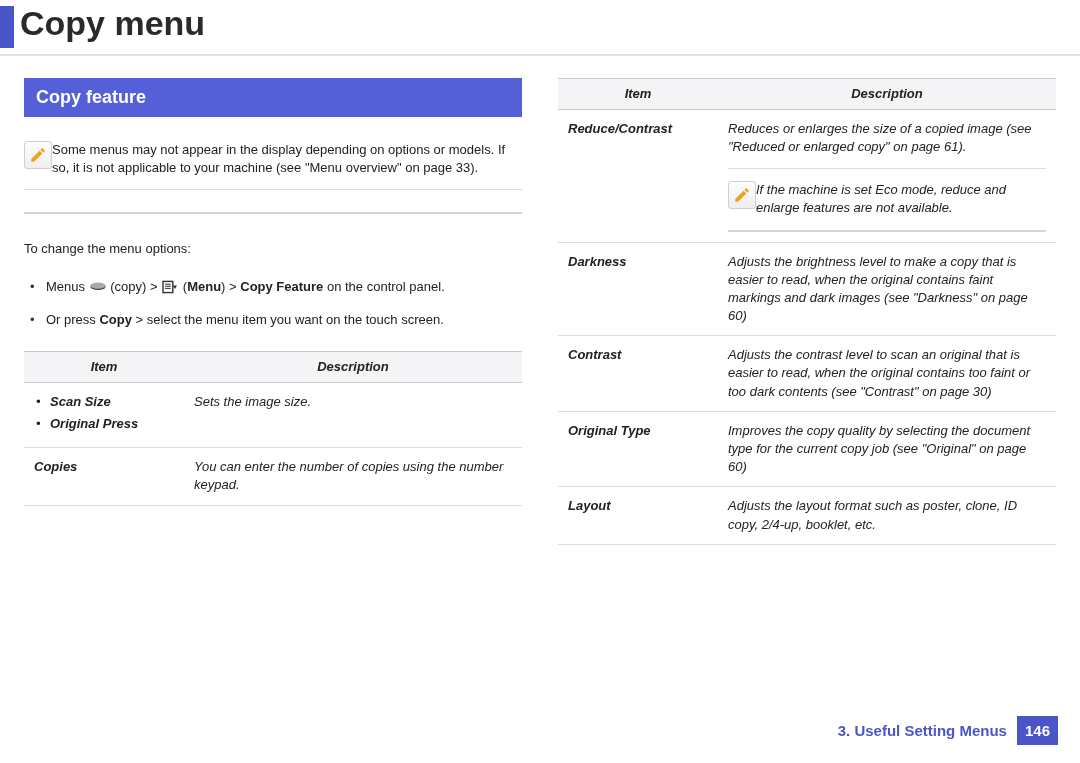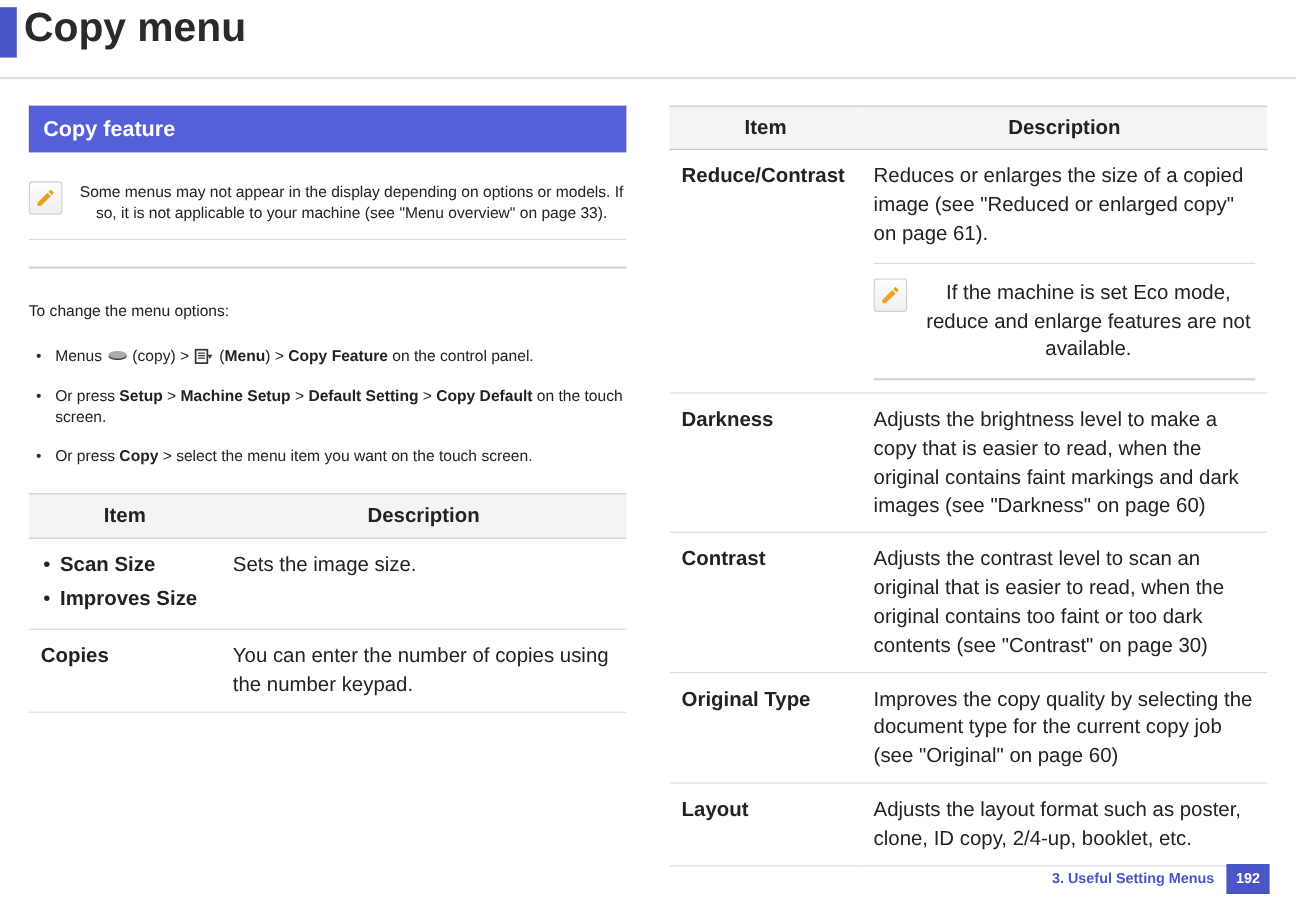--- a/index.html
+++ b/index.html
@@ -10,21 +10,21 @@
     position: relative;
     background: #fff;
     color: #222;
     font-size: 13px;
     line-height: 1.4;
   }
   .title-bar {
     display: flex;
     align-items: flex-end;
     border-bottom: 2px solid #e0e0e2;
-    padding-bottom: 16px;
+    padding-bottom: 6px;
   }
   .title-tab {
     width: 14px;
     height: 42px;
     background: #4a55c8;
     margin-right: 6px;
   }
   .page-title {
     font-size: 34px;
     font-weight: 700;
@@ -42,25 +42,23 @@
   .section-bar {
     background: #5560d8;
     color: #fff;
     font-weight: 700;
     font-size: 18px;
     padding: 7px 12px;
     margin-bottom: 24px;
   }
   .note-box {
     display: flex;
-    gap: 12px;
     padding-bottom: 12px;
     border-bottom: 1px solid #dcdcde;
     margin-bottom: 8px;
-    text-align: center;
   }
   .note-box-inner {
     border-bottom: 2px solid #d6d6d8;
     padding-bottom: 14px;
     margin-bottom: 26px;
   }
   .note-icon {
     width: 28px;
     height: 28px;
     flex: 0 0 28px;
@@ -94,21 +92,22 @@
   .inline-icon {
     display: inline-block;
     vertical-align: -3px;
     width: 18px; height: 14px;
   }
   .inline-icon svg { width: 100%; height: 100%; }
   strong { font-weight: 700; }
   table.feat {
     width: 100%;
     border-collapse: collapse;
-    font-size: 17px;
+    font-size: 13px;
+    font-style: italic;
   }
   table.feat th {
     background: #f4f4f6;
     border-top: 1px solid #c8c8cc;
     border-bottom: 1px solid #c8c8cc;
     font-weight: 700;
     padding: 6px 10px;
     text-align: center;
   }
   table.feat td {
@@ -129,21 +128,21 @@
   }
   .nested-note .note-box { border-bottom: none; padding-bottom:0; margin-bottom:0;}
   .nested-note-wrap { border-bottom: 2px solid #d6d6d8; padding-bottom: 12px; }
   .footer {
     position: absolute;
     bottom: 18px;
     right: 22px;
     display: flex;
     align-items: center;
     gap: 10px;
-    font-size: 12px;
+    font-size: 15px;
   }
   .footer-chapter { color: #4a55c8; font-weight: 700; }
   .footer-page {
     background: #4a55c8;
     color: #fff;
     font-weight: 700;
     padding: 4px 8px;
   }
 </style>
 </head>
@@ -180,37 +179,34 @@
               <ellipse cx="12" cy="6" rx="10" ry="4" fill="#aaa"></ellipse>
             </svg></span><span> (copy) &gt; </span><span class="inline-icon"><svg viewBox="0 0 24 20">
               <rect x="2" y="2" width="14" height="16" fill="none" stroke="#333" stroke-width="2"></rect>
               <line x1="5" y1="6" x2="13" y2="6" stroke="#333" stroke-width="1.5"></line>
               <line x1="5" y1="9" x2="13" y2="9" stroke="#333" stroke-width="1.5"></line>
               <line x1="5" y1="12" x2="13" y2="12" stroke="#333" stroke-width="1.5"></line>
               <path d="M16 8 l6 0 l-3 5 z" fill="#333"></path>
             </svg></span><span> (</span><strong>Menu</strong><span>) &gt; </span><strong>Copy Feature</strong><span> on the control panel.</span>
       </li>
       <li>
-        <span>Or press </span><strong>Setup</strong><span> &gt; </span><strong>Machine Setup</strong><span> &gt; </span><strong>Default Setting</strong><span> &gt; </span><strong>Copy Default</strong><span> on the touch screen.</span>
-      </li>
-      <li>
         <span>Or press </span><strong>Copy</strong><span> &gt; select the menu item you want on the touch screen.</span>
       </li>
     </ul>
 
     <table class="feat">
       <tbody>
           <tr>
         <th>Item</th>
         <th>Description</th>
       </tr>
       <tr>
         <td class="item-cell-list">
           <div class="sub"><strong>Scan Size</strong></div>
-          <div class="sub"><strong>Improves Size</strong></div>
+          <div class="sub"><strong>Original Press</strong></div>
         </td>
         <td>Sets the image size.</td>
       </tr>
       <tr>
         <td>Copies</td>
         <td>You can enter the number of copies using the number keypad.</td>
       </tr>
     </tbody>
       </table>
   </div>
@@ -256,14 +252,14 @@
         <td>Layout</td>
         <td>Adjusts the layout format such as poster, clone, ID copy, 2/4-up, booklet, etc.</td>
       </tr>
     </tbody>
       </table>
   </div>
 </div>
 
 <div class="footer">
   <span class="footer-chapter">3.  Useful Setting Menus</span>
-  <span class="footer-page">192</span>
+  <span class="footer-page">146</span>
 </div>
 
 </body></html>

